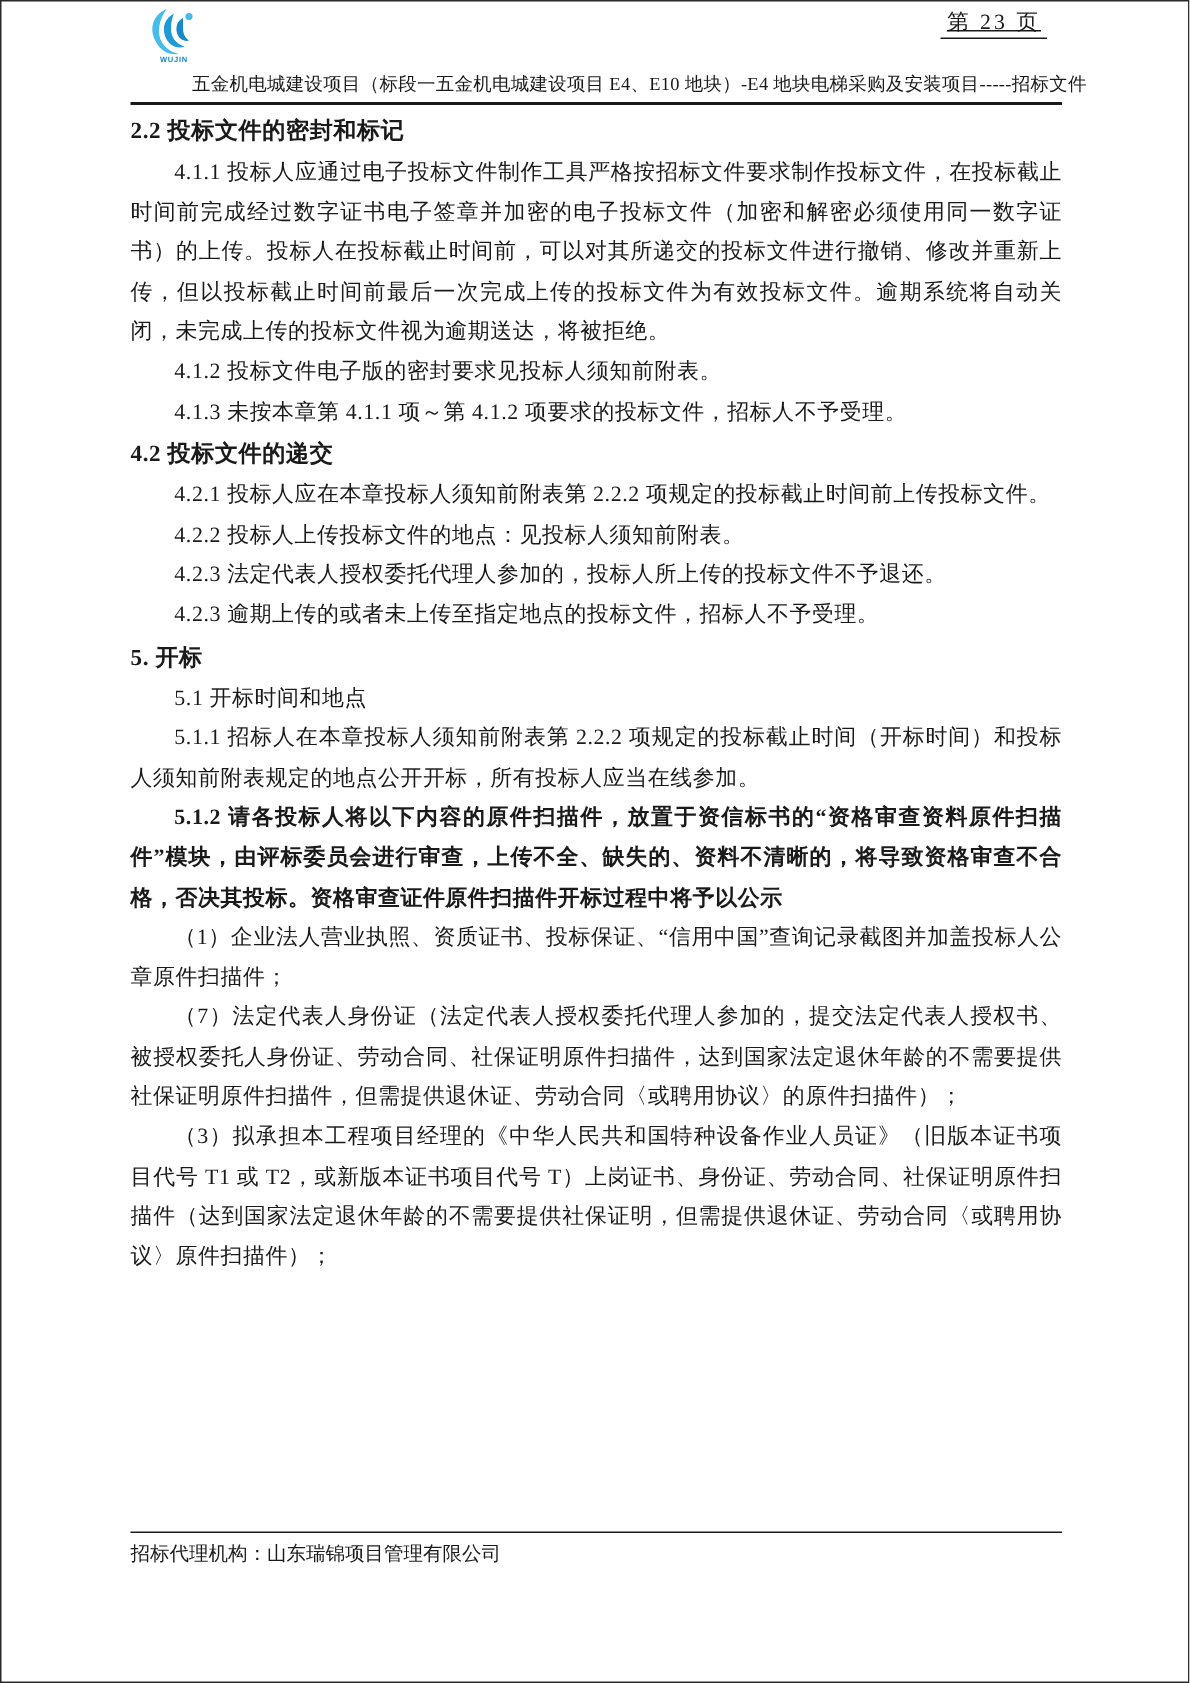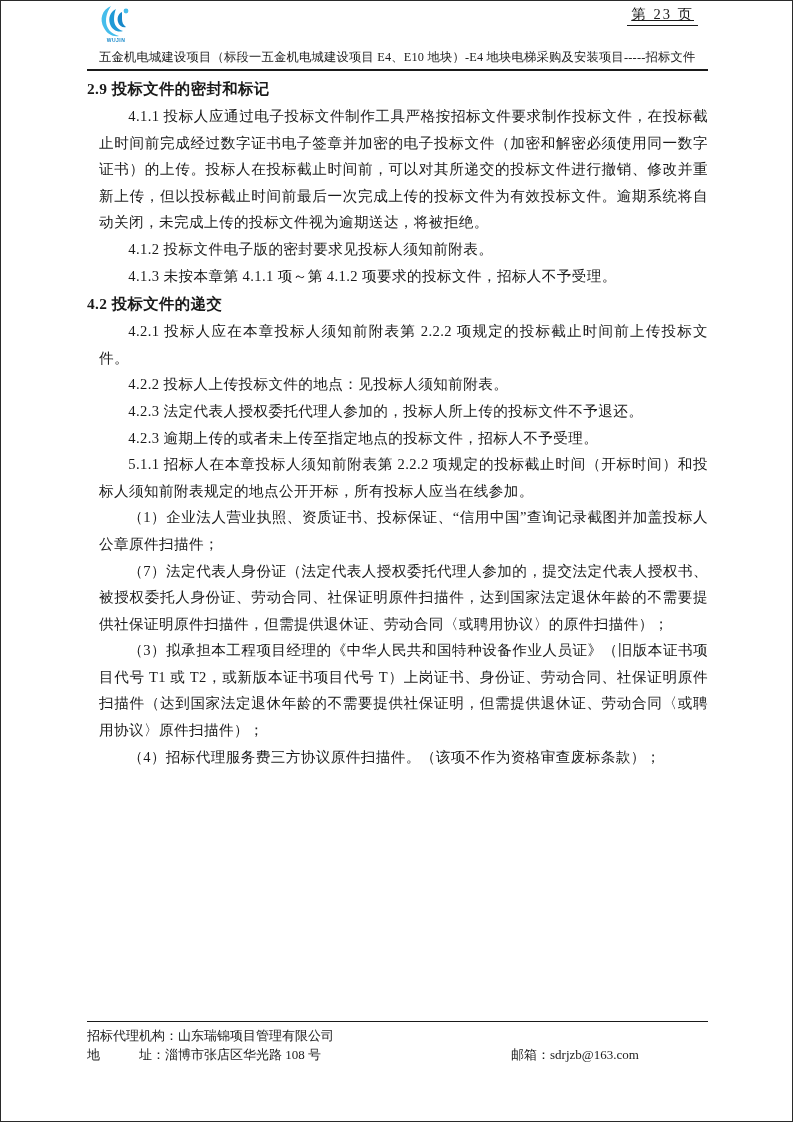--- a/index.html
+++ b/index.html
@@ -45,21 +45,21 @@
   .logo svg{display:block;margin:0 auto;}
   .logo-caption{
     font-family:"Liberation Sans","DejaVu Sans",sans-serif;
     font-size:5px;
     font-weight:bold;
     color:#1788c9;
     letter-spacing:0.5px;
     margin-top:-2px;
   }
   .title-row{
-    margin-left:12px;
+    margin-left:41px;
     padding-bottom:3px;
     min-height:18px;
   }
   .doc-title{
     font-size:12.3px;
     letter-spacing:0.2px;
     white-space:nowrap;
   }
   
   .docbody{
@@ -70,21 +70,21 @@
     font-size:14.6px;
     line-height:26.6px;
     letter-spacing:0.4px;
   }
   .block.h2{
     font-weight:bold;
     font-size:15.4px;
     line-height:28px;
     margin-top:1px;
   }
-  .block.p{ text-indent:2em;margin-left:12px; }
+  .block.p{ text-indent:2em; }
   .block.p-bold{ text-indent:2em; font-weight:bold; }
   
   .footer{
     position:absolute;
     left:0;right:0;top:1020px;
     border-top:1.5px solid #1a1a1a;
     padding-top:4px;
     font-size:13px;
     line-height:19px;
   }
@@ -115,46 +115,40 @@
           </svg>
         </span>
         <div class="logo-caption">WUJIN</div>
       </div>
       <div class="title-row">
         <span class="doc-title">五金机电城建设项目（标段一五金机电城建设项目 E4、E10 地块）-E4 地块电梯采购及安装项目-----招标文件</span>
       </div>
     </div>
 
     <div class="docbody">
-        <div class="block h2">2.9 投标文件的密封和标记</div>
+        <div class="block h2">2.2 投标文件的密封和标记</div>
         <div class="block p">4.1.1 投标人应通过电子投标文件制作工具严格按招标文件要求制作投标文件，在投标截止时间前完成经过数字证书电子签章并加密的电子投标文件（加密和解密必须使用同一数字证书）的上传。投标人在投标截止时间前，可以对其所递交的投标文件进行撤销、修改并重新上传，但以投标截止时间前最后一次完成上传的投标文件为有效投标文件。逾期系统将自动关闭，未完成上传的投标文件视为逾期送达，将被拒绝。</div>
         <div class="block p">4.1.2 投标文件电子版的密封要求见投标人须知前附表。</div>
         <div class="block p">4.1.3 未按本章第 4.1.1 项～第 4.1.2 项要求的投标文件，招标人不予受理。</div>
         <div class="block h2">4.2 投标文件的递交</div>
         <div class="block p">4.2.1 投标人应在本章投标人须知前附表第 2.2.2 项规定的投标截止时间前上传投标文件。</div>
         <div class="block p">4.2.2 投标人上传投标文件的地点：见投标人须知前附表。</div>
         <div class="block p">4.2.3 法定代表人授权委托代理人参加的，投标人所上传的投标文件不予退还。</div>
         <div class="block p">4.2.3 逾期上传的或者未上传至指定地点的投标文件，招标人不予受理。</div>
+        <div class="block h2">5. 开标</div>
+        <div class="block p">5.1 开标时间和地点</div>
         <div class="block p">5.1.1 招标人在本章投标人须知前附表第 2.2.2 项规定的投标截止时间（开标时间）和投标人须知前附表规定的地点公开开标，所有投标人应当在线参加。</div>
+        <div class="block p-bold">5.1.2 请各投标人将以下内容的原件扫描件，放置于资信标书的“资格审查资料原件扫描件”模块，由评标委员会进行审查，上传不全、缺失的、资料不清晰的，将导致资格审查不合格，否决其投标。资格审查证件原件扫描件开标过程中将予以公示</div>
         <div class="block p">（1）企业法人营业执照、资质证书、投标保证、“信用中国”查询记录截图并加盖投标人公章原件扫描件；</div>
         <div class="block p">（7）法定代表人身份证（法定代表人授权委托代理人参加的，提交法定代表人授权书、被授权委托人身份证、劳动合同、社保证明原件扫描件，达到国家法定退休年龄的不需要提供社保证明原件扫描件，但需提供退休证、劳动合同〈或聘用协议〉的原件扫描件）；</div>
         <div class="block p">（3）拟承担本工程项目经理的《中华人民共和国特种设备作业人员证》（旧版本证书项目代号 T1 或 T2，或新版本证书项目代号 T）上岗证书、身份证、劳动合同、社保证明原件扫描件（达到国家法定退休年龄的不需要提供社保证明，但需提供退休证、劳动合同〈或聘用协议〉原件扫描件）；</div>
-        <div class="block p">（4）招标代理服务费三方协议原件扫描件。（该项不作为资格审查废标条款）；</div>
       </div>
 
     <div class="footer">
       <div class="footer-row">
         <div class="footer-left">
           <span>招标代理机构：</span><span>山东瑞锦项目管理有限公司</span>
         </div>
       </div>
-      <div class="footer-row">
-        <div class="footer-left">
-          <span>地　　　址：</span><span>淄博市张店区华光路 108 号</span>
-        </div>
-        <div class="footer-right">
-          <span>邮箱：</span><span>sdrjzb@163.com</span>
-        </div>
-      </div>
     </div>
 
   </div>
 </div>
 
 </body></html>

